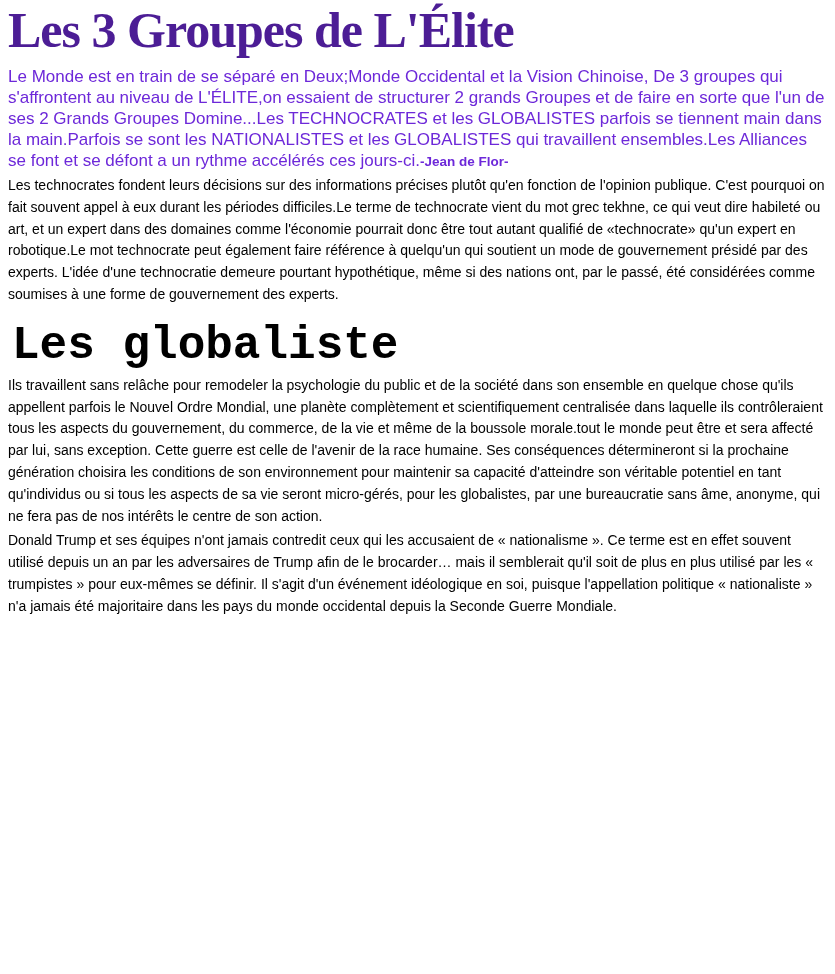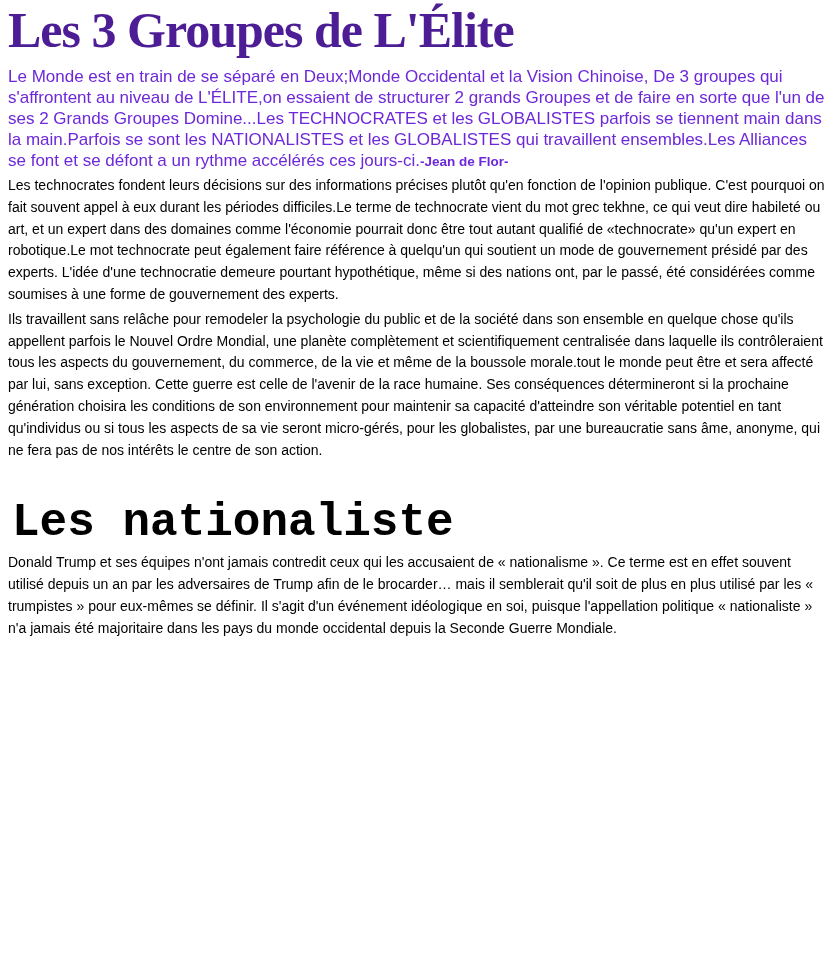--- a/index.html
+++ b/index.html
@@ -65,21 +65,21 @@
 
   <h1 class="doc-title">Les 3 Groupes de L'Élite</h1>
 
   <p class="intro"><span>Le Monde est en train de se séparé en Deux;Monde Occidental et la Vision Chinoise, De 3 groupes qui s'affrontent au niveau de L'ÉLITE,on essaient de structurer 2 grands Groupes et de faire en sorte que l'un de ses 2 Grands Groupes Domine...Les TECHNOCRATES et les GLOBALISTES parfois se tiennent main dans la main.Parfois se sont les NATIONALISTES et les GLOBALISTES qui travaillent ensembles.Les Alliances se font et se défont a un rythme accélérés ces jours-ci.</span><span class="sig">-Jean de Flor-</span></p>
 
   <div class="section">
     <p class="body-text">Les technocrates fondent leurs décisions sur des informations précises plutôt qu'en fonction de l'opinion publique. C'est pourquoi on fait souvent appel à eux durant les périodes difficiles.Le terme de technocrate vient du mot grec tekhne, ce qui veut dire habileté ou art, et un expert dans des domaines comme l'économie pourrait donc être tout autant qualifié de «technocrate» qu'un expert en robotique.Le mot technocrate peut également faire référence à quelqu'un qui soutient un mode de gouvernement présidé par des experts. L'idée d'une technocratie demeure pourtant hypothétique, même si des nations ont, par le passé, été considérées comme soumises à une forme de gouvernement des experts.</p>
   </div>
 
   <div class="section">
+    <h2>Les globaliste</h2>
     <p class="body-text">Ils travaillent sans relâche pour remodeler la psychologie du public et de la société dans son ensemble en quelque chose qu'ils appellent parfois le Nouvel Ordre Mondial, une planète complètement et scientifiquement centralisée dans laquelle ils contrôleraient tous les aspects du gouvernement, du commerce, de la vie et même de la boussole morale.tout le monde peut être et sera affecté par lui, sans exception. Cette guerre est celle de l'avenir de la race humaine. Ses conséquences détermineront si la prochaine génération choisira les conditions de son environnement pour maintenir sa capacité d'atteindre son véritable potentiel en tant qu'individus ou si tous les aspects de sa vie seront micro-gérés, pour les globalistes, par une bureaucratie sans âme, anonyme, qui ne fera pas de nos intérêts le centre de son action.</p>
   </div>
 
   <div class="section extra-gap">
-    <h2>Les nationaliste</h2>
     <p class="body-text">Donald Trump et ses équipes n'ont jamais contredit ceux qui les accusaient de « nationalisme ». Ce terme est en effet souvent utilisé depuis un an par les adversaires de Trump afin de le brocarder… mais il semblerait qu'il soit de plus en plus utilisé par les « trumpistes » pour eux-mêmes se définir. Il s'agit d'un événement idéologique en soi, puisque l'appellation politique « nationaliste » n'a jamais été majoritaire dans les pays du monde occidental depuis la Seconde Guerre Mondiale.</p>
   </div>
 
 </div>
 
 </body></html>

